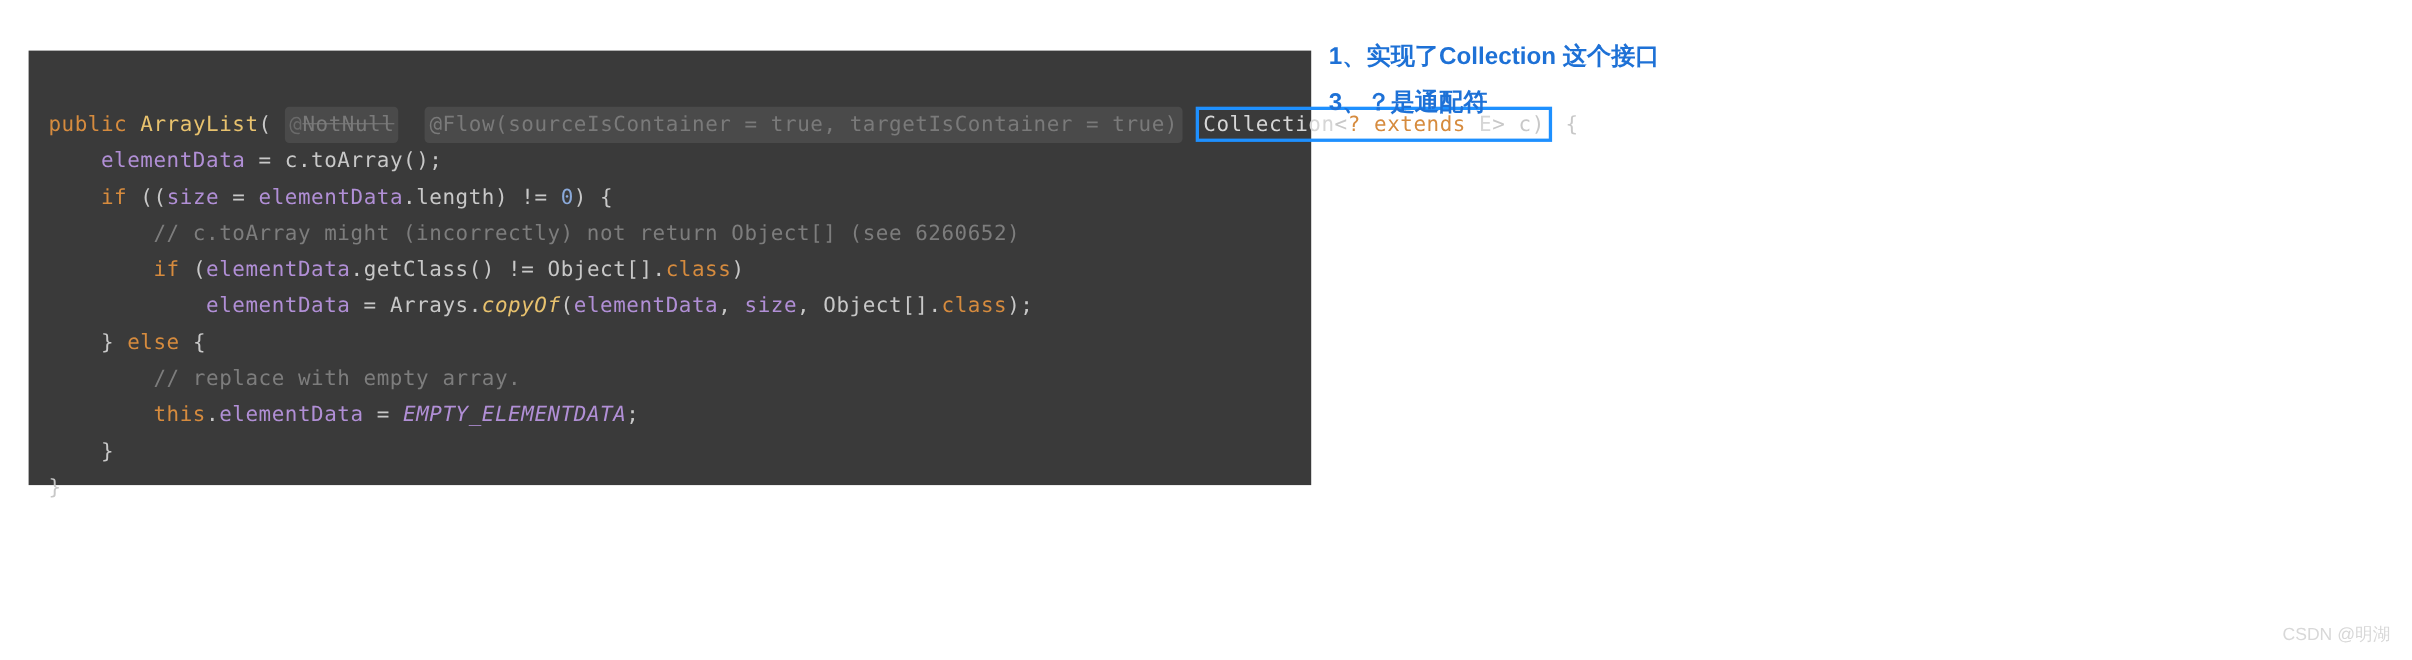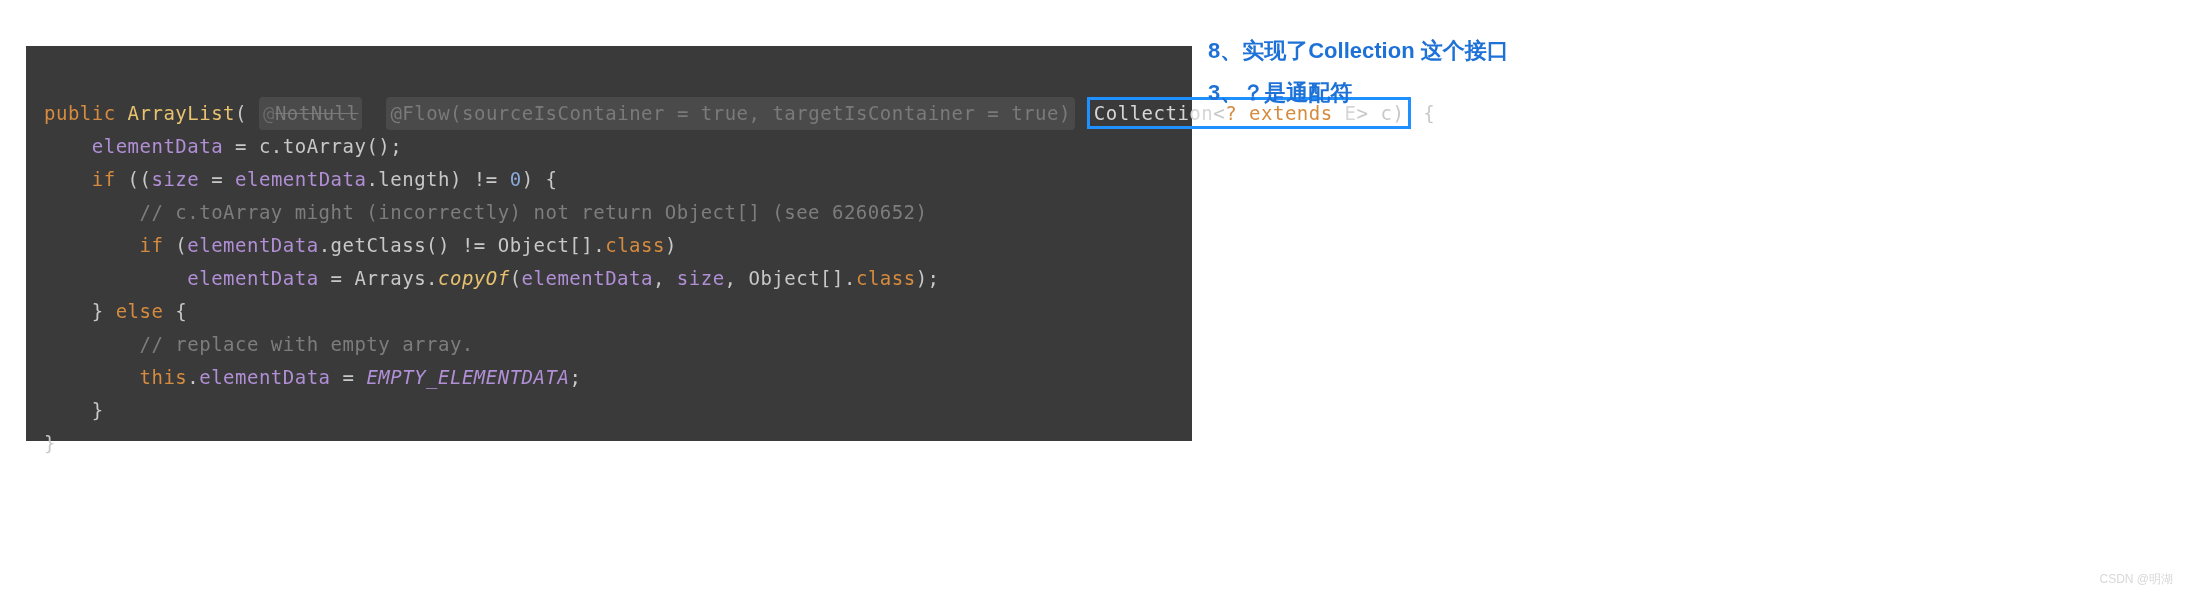--- a/index.html
+++ b/index.html
@@ -57,21 +57,21 @@
     font-size: 22px;
     font-weight: 700;
     color: #1e71d6;
     line-height: 42px;
   }
   .watermark {
     position: absolute;
     right: 20px;
     bottom: 12px;
     font-family: "Microsoft YaHei", sans-serif;
-    font-size: 12px;
+    font-size: 16px;
     color: #d8d8d8;
   }
 </style>
 </head>
 <body>
 
 <div class="code-panel">
 <span class="kw">public</span> <span class="fn">ArrayList</span><span class="plain">(</span> <span class="anno-box"><span>@</span><span class="strike">NotNull</span></span>  <span class="anno-box anno-text">@Flow(sourceIsContainer = true, targetIsContainer = true)</span> <span class="highlight-box"><span class="type">Collection</span><span class="plain">&lt;</span><span class="kw">?</span><span class="kw"> extends </span><span class="type">E</span><span class="plain">&gt;</span><span class="plain"> c)</span></span><span class="plain"> {</span>
     <span class="field">elementData</span><span class="plain"> = c.toArray();</span>
     <span class="kw">if</span><span class="plain"> ((</span><span class="field">size</span><span class="plain"> = </span><span class="field">elementData</span><span class="plain">.length) != </span><span class="num">0</span><span class="plain">) {</span>
@@ -79,17 +79,17 @@
         <span class="kw">if</span><span class="plain"> (</span><span class="field">elementData</span><span class="plain">.getClass() != Object[].</span><span class="kw">class</span><span class="plain">)</span>
             <span class="field">elementData</span><span class="plain"> = Arrays.</span><span class="italic-fn">copyOf</span><span class="plain">(</span><span class="field">elementData</span><span class="plain">, </span><span class="field">size</span><span class="plain">, Object[].</span><span class="kw">class</span><span class="plain">);</span>
     <span class="plain">} </span><span class="kw">else</span><span class="plain"> {</span>
         <span class="comment">// replace with empty array.</span>
         <span class="kw">this</span><span class="plain">.</span><span class="field">elementData</span><span class="plain"> = </span><span class="italic-const">EMPTY_ELEMENTDATA</span><span class="plain">;</span>
     <span class="plain">}</span>
 <span class="plain">}</span>
 </div>
 
 <div class="notes">
-  <div>8、实现了Collection 这个接口</div>
+  <div>1、实现了Collection 这个接口</div>
   <div>3、？是通配符</div>
 </div>
 
 <div class="watermark">CSDN @明湖</div>
 
 </body></html>

